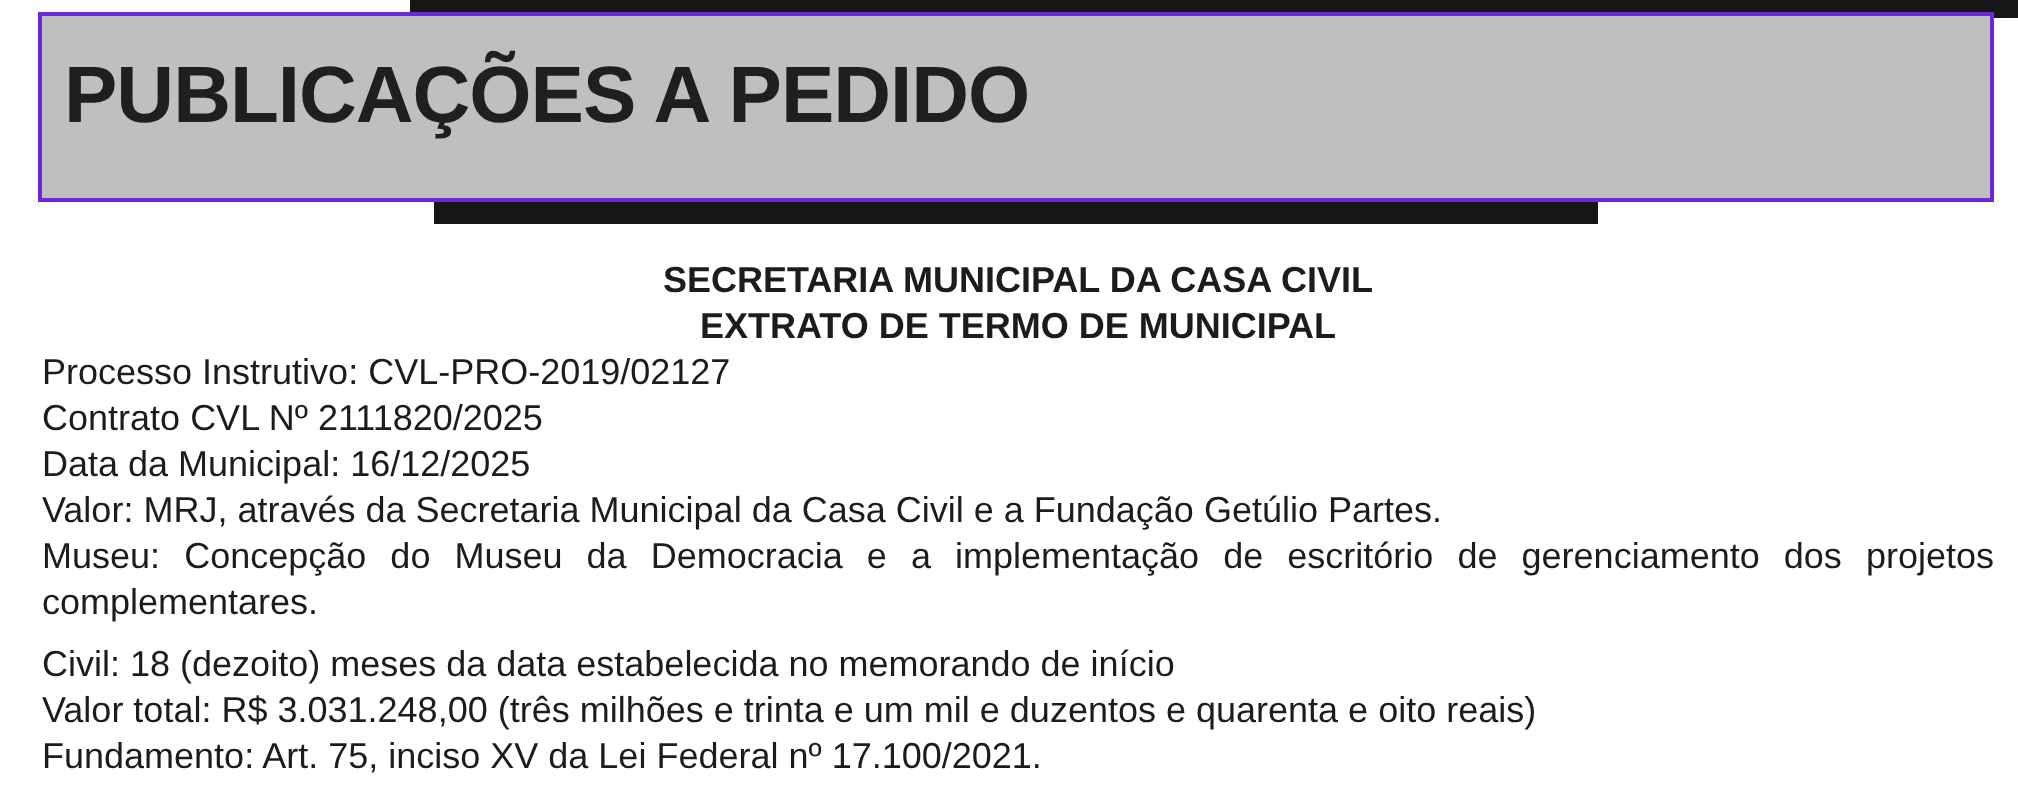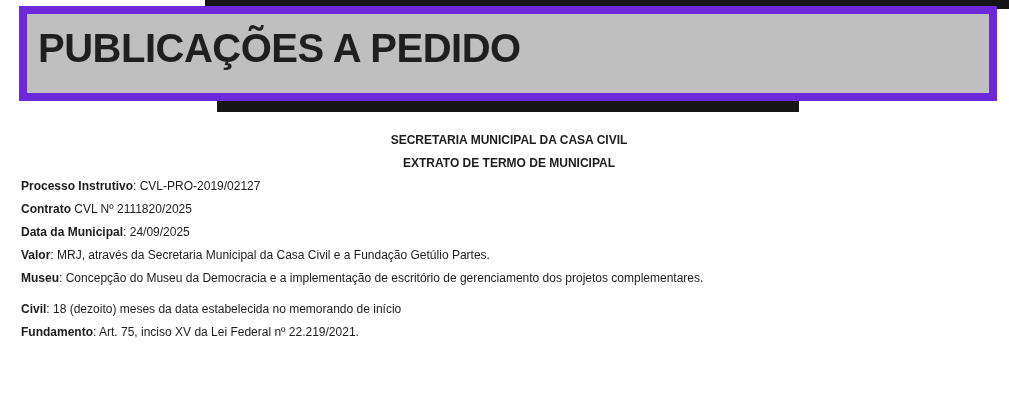--- a/index.html
+++ b/index.html
@@ -34,49 +34,49 @@
     background: #161616;
   }
   .banner {
     position: absolute;
     left: 19px;
     top: 6px;
     width: 978px;
     height: 95px;
     box-sizing: border-box;
     background: #bfbfbf;
-    border: 8px solid #6d28d9;
+    border: 2px solid #6d28d9;
     display: flex;
     align-items: center;
     padding-left: 11px;
     padding-bottom: 10px;
     z-index: 2;
   }
   .banner-title {
     font-size: 40px;
     font-weight: bold;
     letter-spacing: -0.5px;
     color: #1f1f1f;
     white-space: nowrap;
   }
   .content {
     position: absolute;
     left: 21px;
     top: 129px;
     width: 976px;
-    font-size: 12px;
+    font-size: 18px;
     line-height: 23px;
     color: #1c1c1c;
   }
   .heading {
     text-align: center;
     font-weight: bold;
   }
   .field-line b {
-    font-weight: bold;
+    font-weight: normal;
   }
   .field-line.justify {
     text-align: justify;
   }
   .field-line.gap-top {
     margin-top: 8px;
   }
 </style>
 </head>
 <body>
@@ -90,21 +90,22 @@
   <div class="banner">
     <span class="banner-title">PUBLICAÇÕES A PEDIDO</span>
   </div>
 
   <div class="content">
     <div class="heading">SECRETARIA MUNICIPAL DA CASA CIVIL</div>
     <div class="heading">EXTRATO DE TERMO DE MUNICIPAL</div>
     <div id="fields">
         <div class="field-line"><b>Processo Instrutivo</b><span>: </span><span>CVL-PRO-2019/02127</span></div>
         <div class="field-line"><b>Contrato</b><span> </span><span>CVL Nº 2111820/2025</span></div>
-        <div class="field-line"><b>Data da Municipal</b><span>: </span><span>24/09/2025</span></div>
+        <div class="field-line"><b>Data da Municipal</b><span>: </span><span>16/12/2025</span></div>
         <div class="field-line"><b>Valor</b><span>: </span><span>MRJ, através da Secretaria Municipal da Casa Civil e a Fundação Getúlio Partes.</span></div>
         <div class="field-line justify"><b>Museu</b><span>: </span><span>Concepção do Museu da Democracia e a implementação de escritório de gerenciamento dos projetos complementares.</span></div>
         <div class="field-line gap-top"><b>Civil</b><span>: </span><span>18 (dezoito) meses da data estabelecida no memorando de início</span></div>
-        <div class="field-line"><b>Fundamento</b><span>: </span><span>Art. 75, inciso XV da Lei Federal nº 22.219/2021.</span></div>
+        <div class="field-line"><b>Valor total:</b><span> </span><span>R$ 3.031.248,00 (três milhões e trinta e um mil e duzentos e quarenta e oito reais)</span></div>
+        <div class="field-line"><b>Fundamento</b><span>: </span><span>Art. 75, inciso XV da Lei Federal nº 17.100/2021.</span></div>
       </div>
   </div>
 
 </div>
 
 </body></html>

